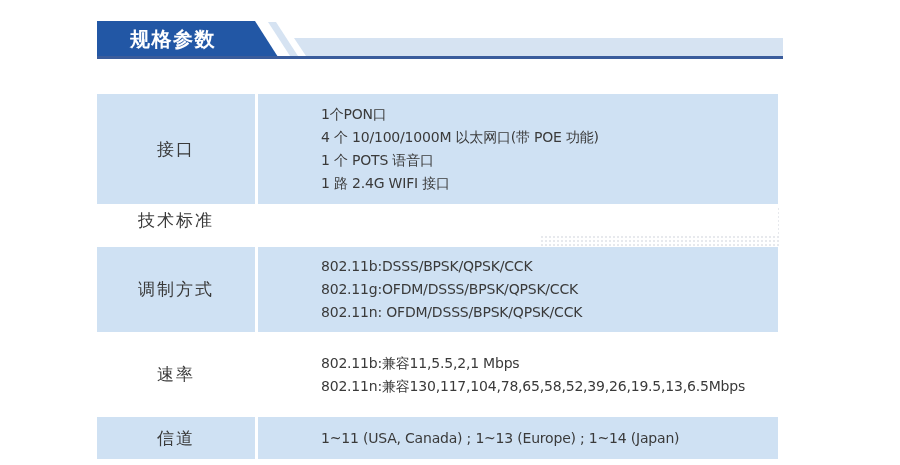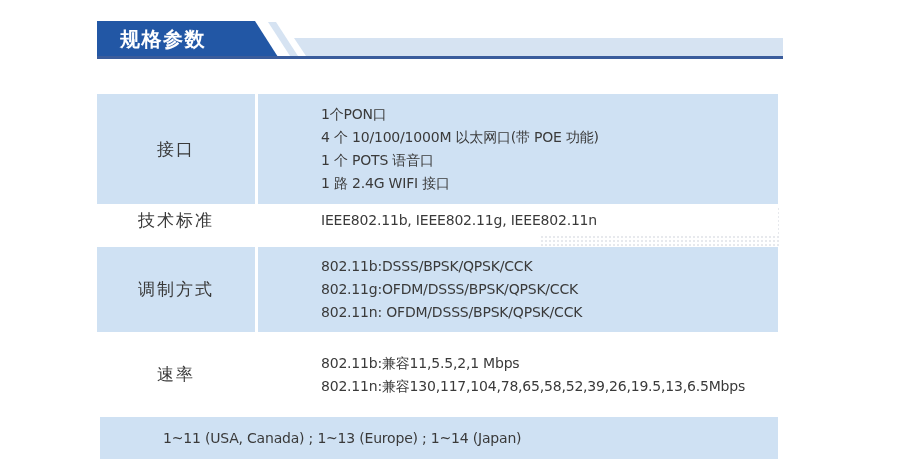--- a/index.html
+++ b/index.html
@@ -7,21 +7,21 @@
     position:relative;width:900px;height:465px;background:#ffffff;overflow:hidden;
     font-family:"DejaVu Sans","Liberation Sans",sans-serif;color:#3a3a3a;
   }
   
   .badge{
     position:absolute;left:97px;top:21px;width:181px;height:36px;
     background:#2257a5;
     clip-path:polygon(0 0,158px 0,181px 36px,0 36px);
   }
   .badge-title{
-    display:block;padding-left:23px;line-height:36px;
+    display:block;padding-left:33px;line-height:36px;
     font-size:20px;font-weight:bold;color:#ffffff;letter-spacing:1.5px;
   }
   .ribbon-sliver{
     position:absolute;left:268px;top:22px;width:30px;height:34px;
     background:#d6e3f2;
     clip-path:polygon(0 0,8px 0,30px 34px,22px 34px);
   }
   .ribbon{
     position:absolute;left:294px;top:38px;width:489px;height:18px;
     background:#d6e3f2;
@@ -80,23 +80,20 @@
       <div class="spec-line">1个PON口</div>
       <div class="spec-line">4 个 10/100/1000M 以太网口(带 POE 功能)</div>
       <div class="spec-line">1 个 POTS 语音口</div>
       <div class="spec-line">1 路 2.4G WIFI 接口</div>
     </div>
   </div>
 
   <div class="row row-2 white">
     <div class="cell-label">技术标准</div>
     <div class="cell-divider"></div>
-    <div class="cell-content">
-      <div class="spec-line">IEEE802.11b, IEEE802.11g, IEEE802.11n</div>
-    </div>
   </div>
 
   <div class="row row-3 blue">
     <div class="cell-label">调制方式</div>
     <div class="cell-divider"></div>
     <div class="cell-content">
       <div class="spec-line">802.11b:DSSS/BPSK/QPSK/CCK</div>
       <div class="spec-line">802.11g:OFDM/DSSS/BPSK/QPSK/CCK</div>
       <div class="spec-line">802.11n: OFDM/DSSS/BPSK/QPSK/CCK</div>
     </div>
@@ -105,19 +102,20 @@
   <div class="row row-4 white">
     <div class="cell-label">速率</div>
     <div class="cell-divider"></div>
     <div class="cell-content">
       <div class="spec-line">802.11b:兼容11,5.5,2,1 Mbps</div>
       <div class="spec-line">802.11n:兼容130,117,104,78,65,58,52,39,26,19.5,13,6.5Mbps</div>
     </div>
   </div>
 
   <div class="row row-5 blue">
+    <div class="cell-label">信道</div>
     <div class="cell-divider"></div>
     <div class="cell-content">
       <div class="spec-line">1~11 (USA, Canada) ; 1~13 (Europe) ; 1~14 (Japan)</div>
     </div>
   </div>
 
 </div>
 
 </body></html>

